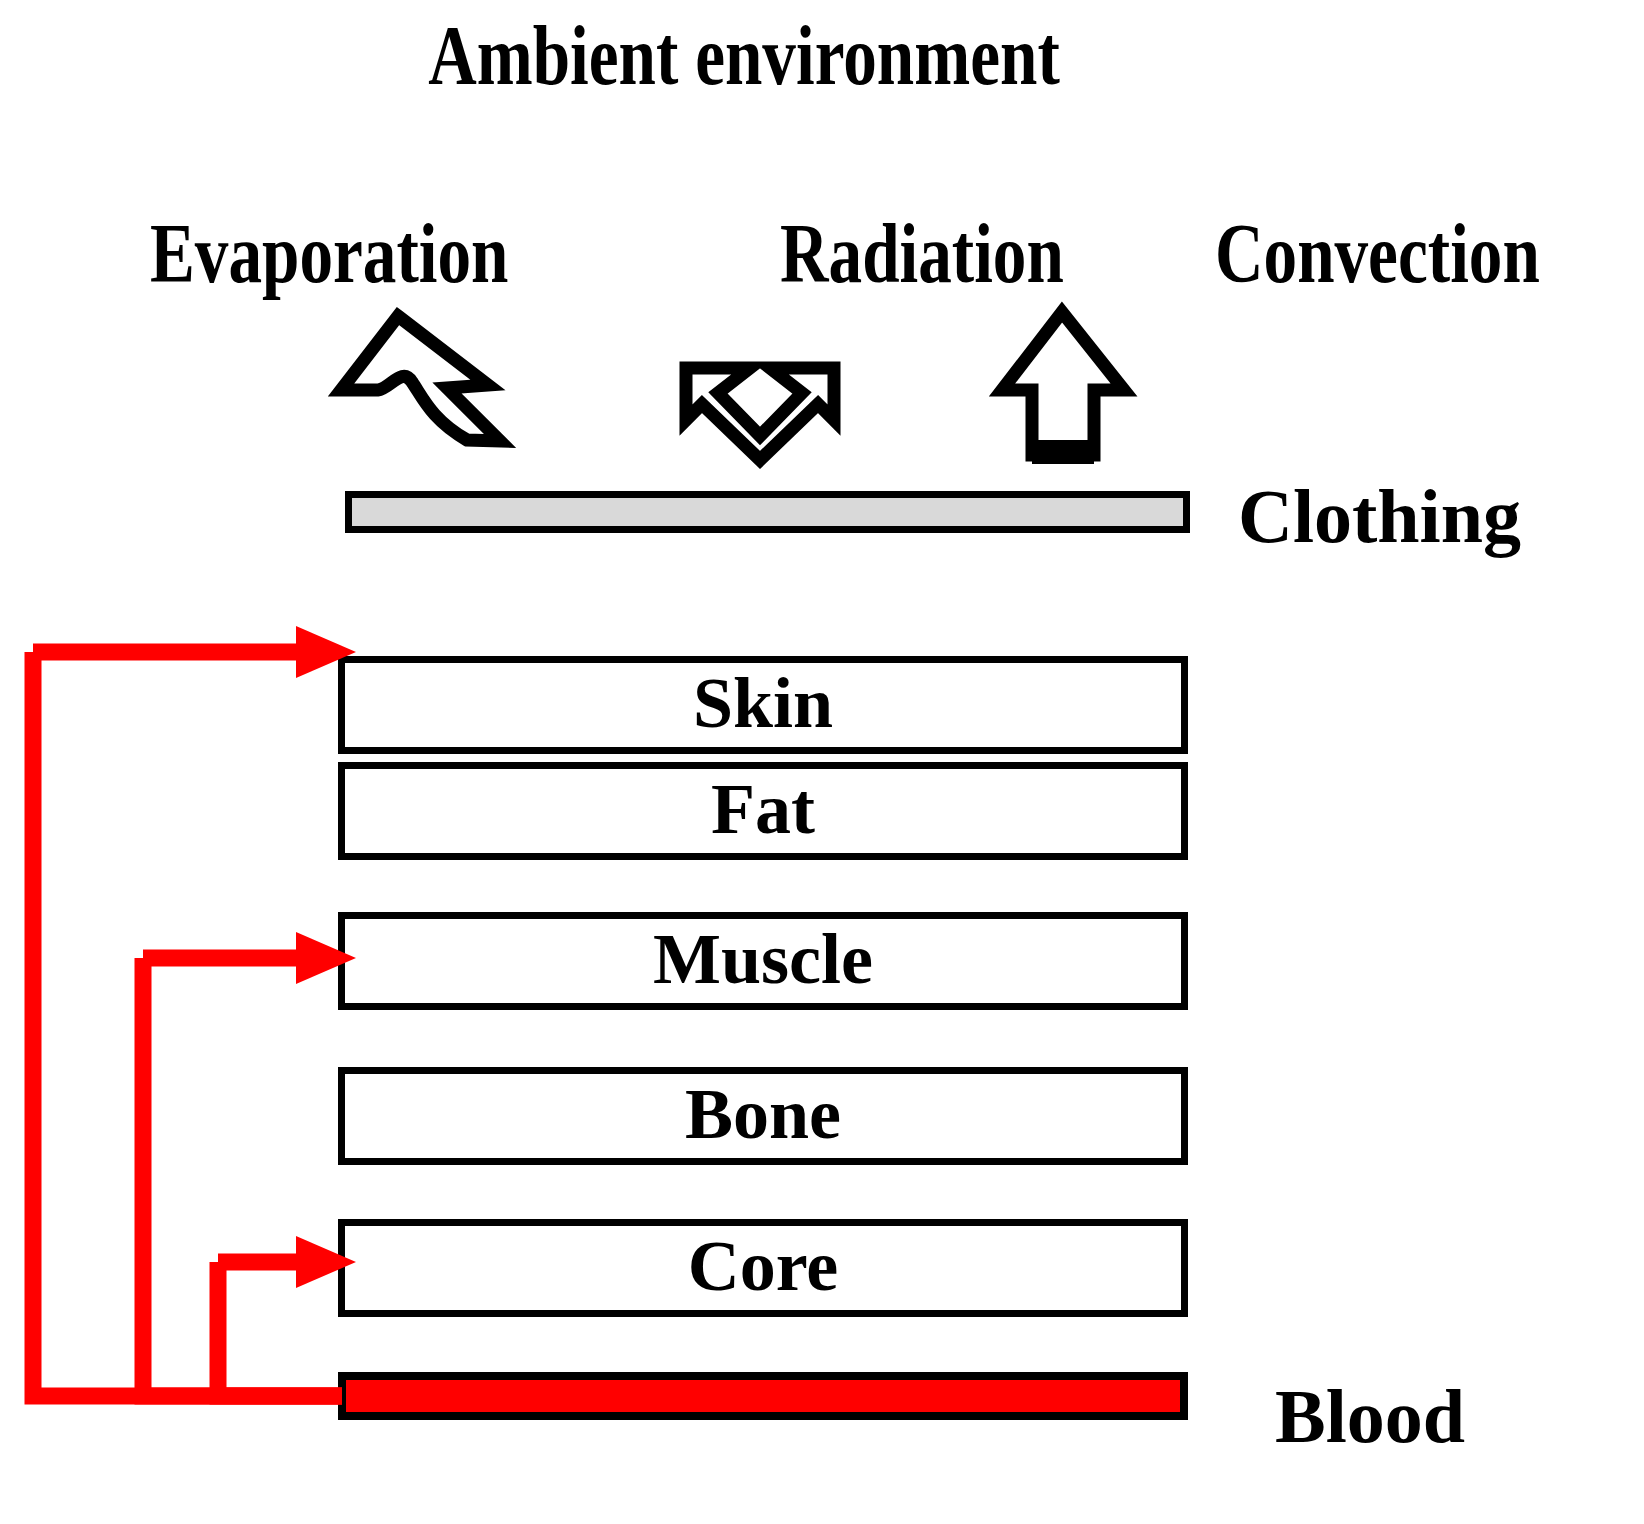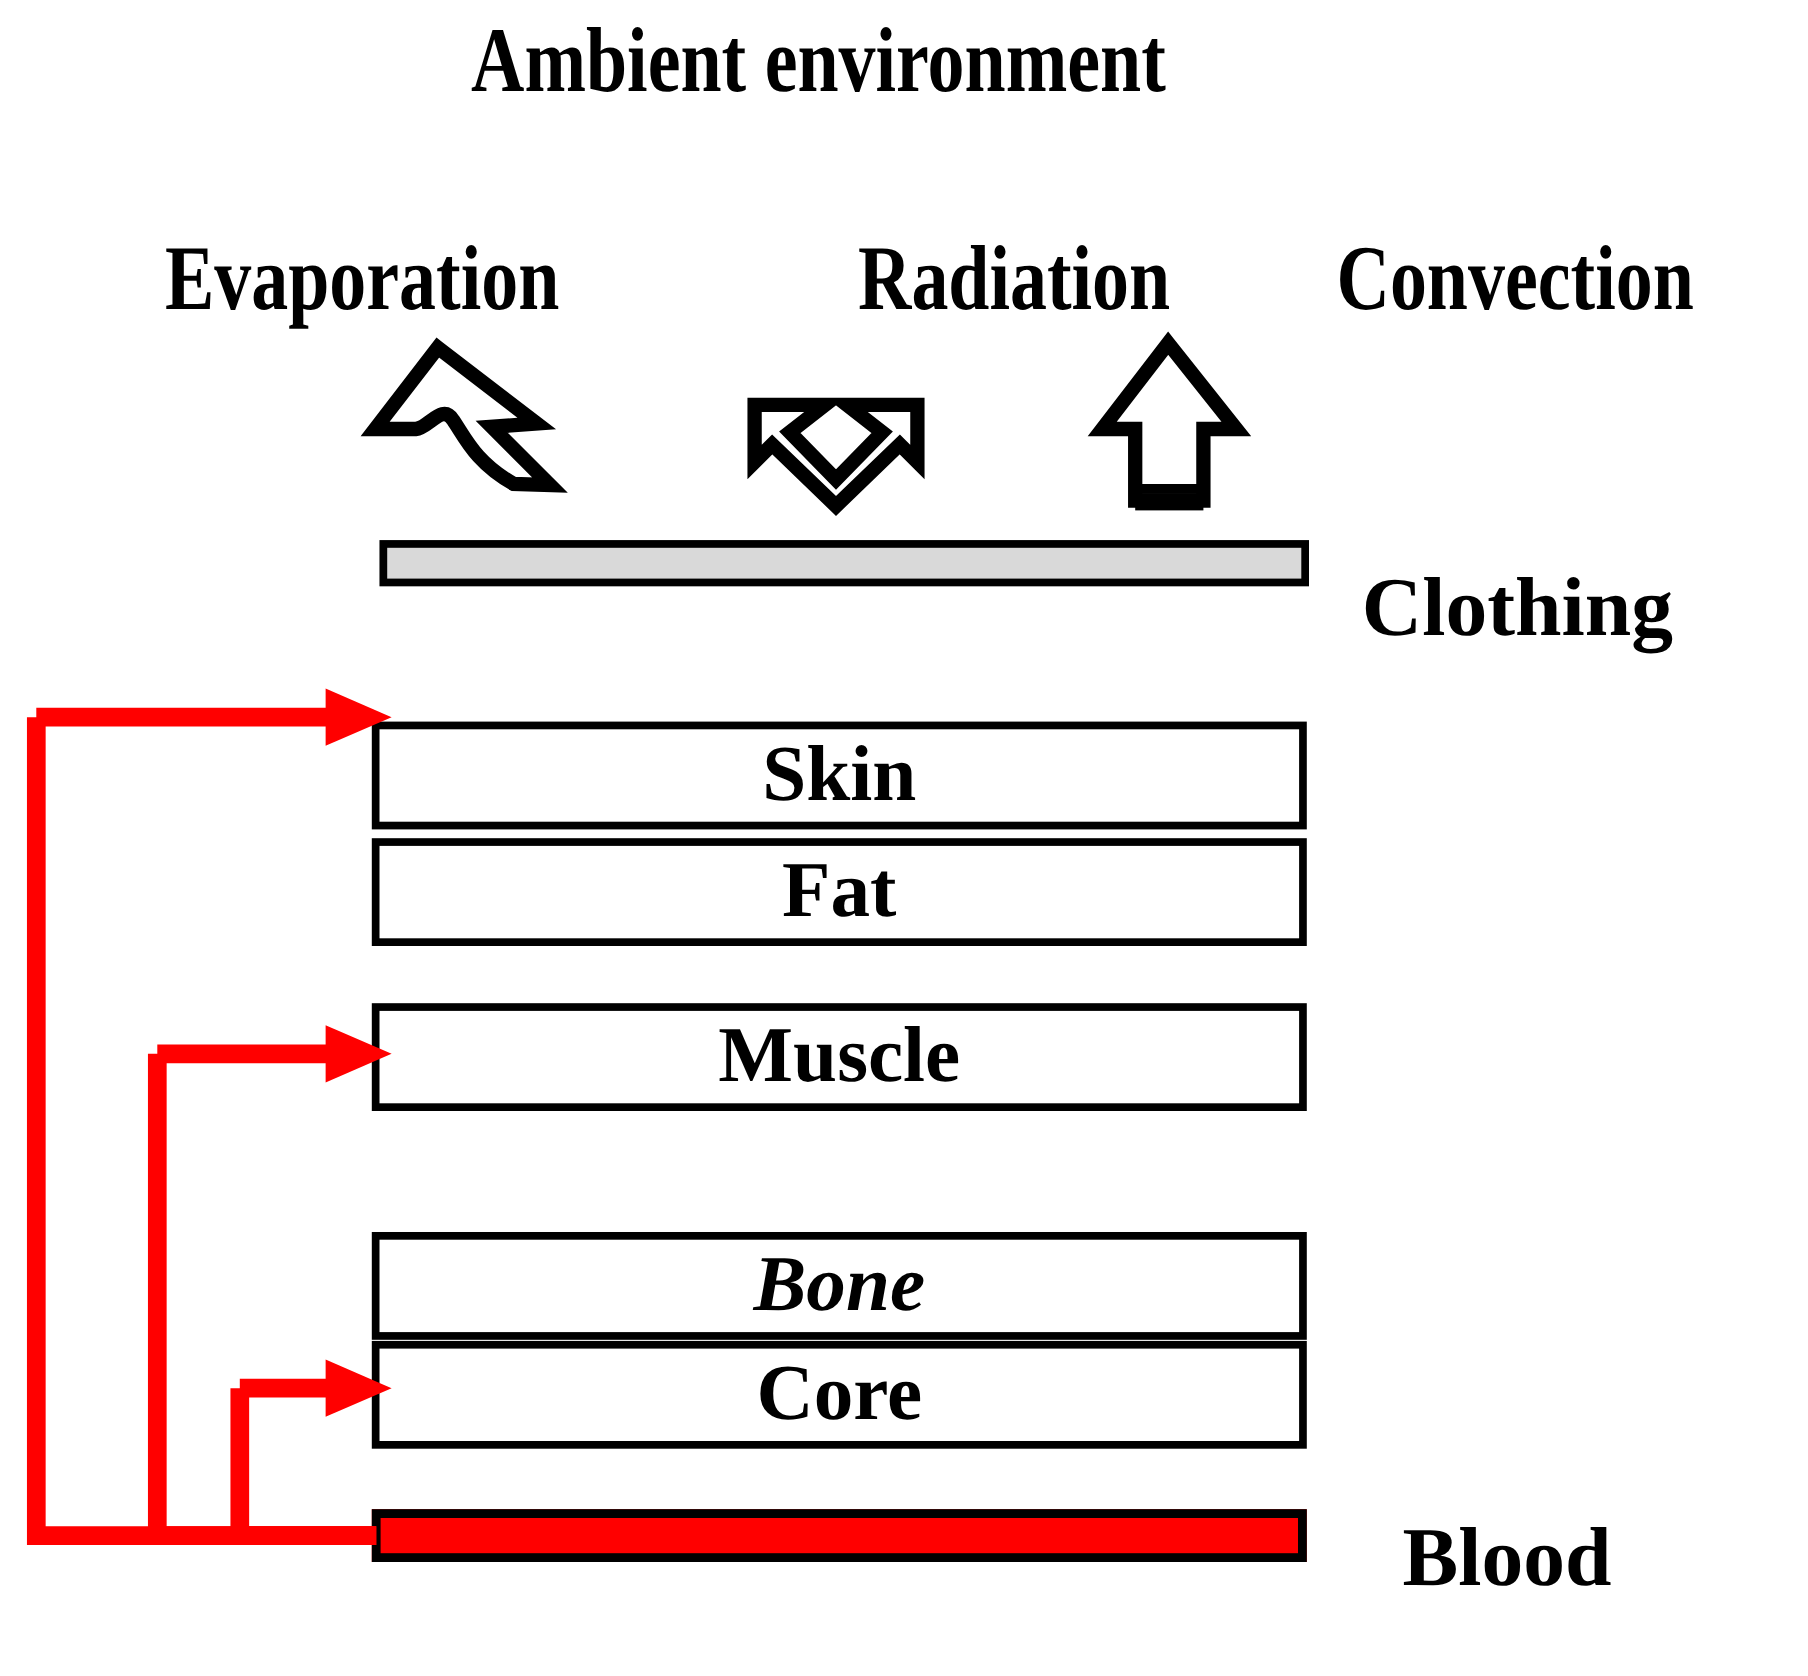--- a/index.html
+++ b/index.html
@@ -26,37 +26,37 @@
     transform-origin:left top;
   }
   #flux-evap{left:0px;}
   #flux-rad {left:630px;}
   #flux-conv{left:1065px;}
 
   .sidelabel{
     position:absolute;font-size:76px;font-weight:bold;color:#000;
     white-space:nowrap;line-height:1;
   }
-  #label-clothing{left:1238px;top:478px;margin-top:36px;}
+  #label-clothing{left:1238px;top:478px;}
   #label-blood{left:1275px;top:1378px;}
 
   
   .layer{
     position:absolute;left:338px;width:850px;height:98px;
     border:7px solid #000;background:#ffffff;box-sizing:border-box;
     display:flex;align-items:center;justify-content:center;
   }
   .layer span{
     font-size:72px;font-weight:bold;color:#000;line-height:1;
     position:relative;top:-2px;
   }
   #layer-skin  {top:632px;margin-top:24px;}
   #layer-fat   {top:762px;}
   #layer-muscle{top:912px;}
-  #layer-bone  {top:1120px;font-style:italic;}
+  #layer-bone  {top:1067px;}
   #layer-core  {top:1219px;}
 
   
   #clothing-bar{
     position:absolute;left:345px;top:491px;width:845px;height:42px;
     border:7px solid #000;background:#d9d9d9;box-sizing:border-box;
   }
   
   #blood-bar{
     position:absolute;left:338px;top:1372px;width:850px;height:48px;

